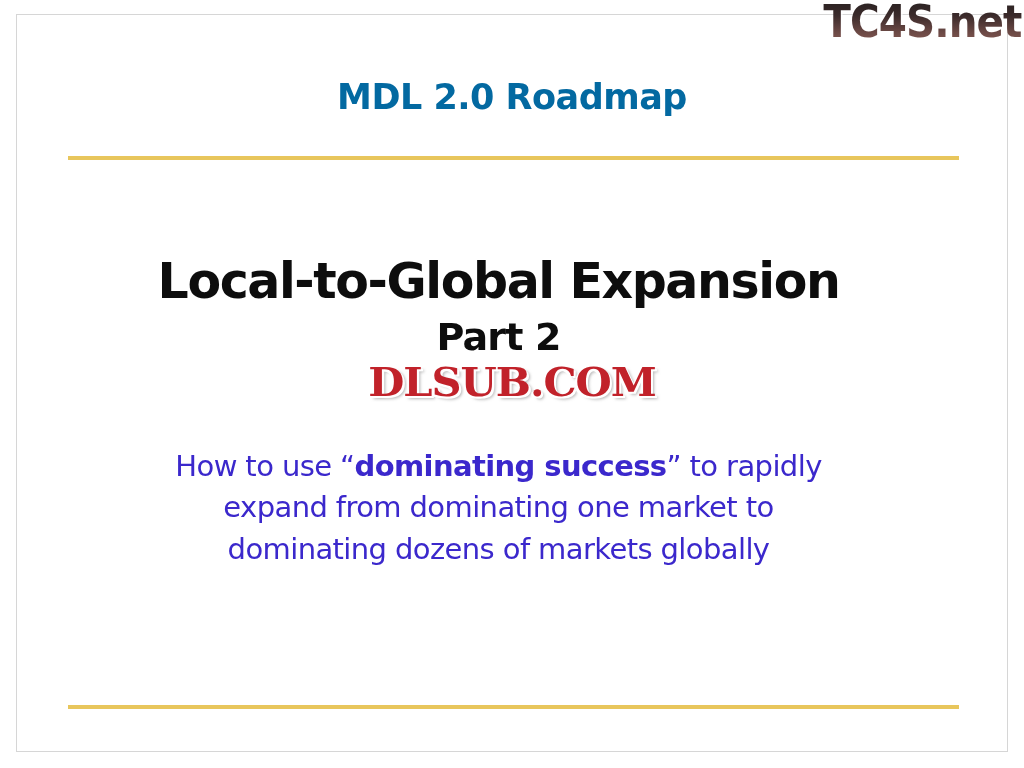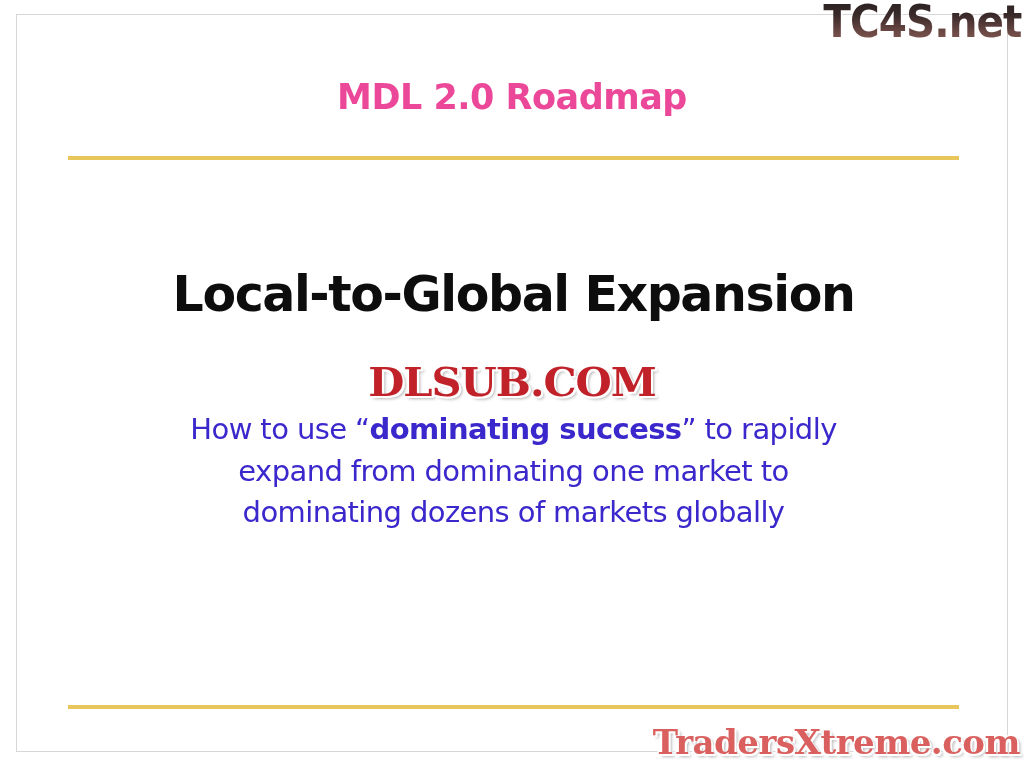--- a/index.html
+++ b/index.html
@@ -37,43 +37,42 @@
   .slide-title {
     position: absolute;
     left: 0;
     top: 62px;
     width: 100%;
     text-align: center;
     font-family: "DejaVu Sans", sans-serif;
     font-weight: bold;
     font-size: 35px;
     letter-spacing: -0.5px;
-    color: #ec4899;
+    color: #0369a1;
     white-space: nowrap;
   }
 
   
   .rule {
     position: absolute;
     left: 51px;
     width: 891px;
     height: 4px;
     background: #e8c65c;
   }
   .rule-top    { top: 141px; }
   .rule-bottom { top: 690px; }
 
   
   .body-block {
     position: absolute;
-    left: 51px;
+    left: 36px;
     top: 240px;
     width: 891px;
     text-align: center;
-    margin-top: 13px;
   }
 
   .headline {
     font-family: "DejaVu Sans", sans-serif;
     font-weight: bold;
     font-size: 49px;
     line-height: 1.12;
     color: #0d0d0d;
     letter-spacing: -1.4px;
     margin: 0;
@@ -171,32 +170,32 @@
   <div class="slide">
 
     <div class="slide-title">MDL 2.0 Roadmap</div>
 
     <div class="rule rule-top"></div>
 
     <div class="body-block">
 
       <div class="headline">Local-to-Global Expansion</div>
 
+      <div class="headline-sub">Part 2</div>
 
       <div class="spacer-gap"></div>
 
       <p class="lede">
         <span>How to use “</span><b>dominating success</b><span>” to rapidly expand from dominating one market to dominating dozens of markets globally</span>
       </p>
 
     </div>
 
     <div class="rule rule-bottom"></div>
 
   </div>
 
   <div class="wm-tc4s">TC4S.net</div>
 
   <div class="wm-dlsub">DLSUB.COM</div>
 
-  <div class="wm-traders">TradersXtreme.com</div>
 
 </div>
 
 </body></html>

